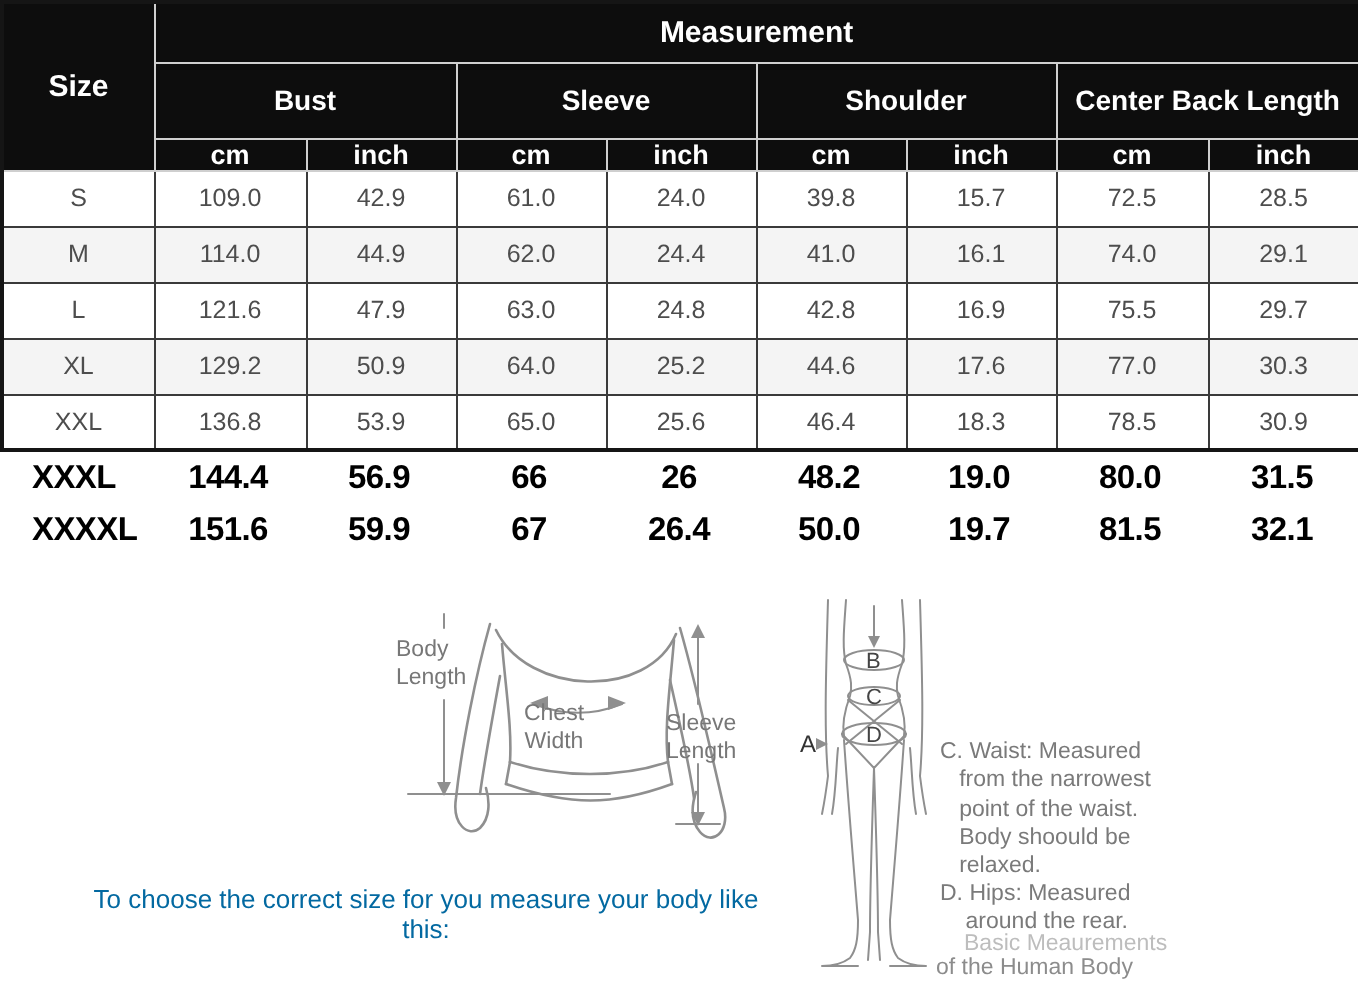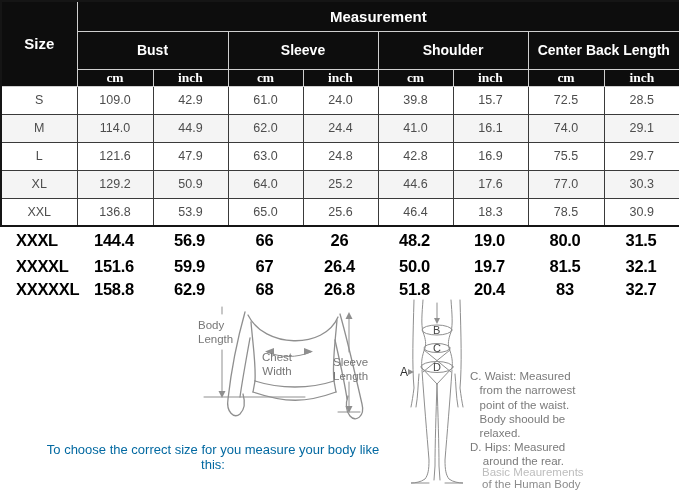--- a/index.html
+++ b/index.html
@@ -13,21 +13,21 @@
     width:679px; border-collapse:collapse; table-layout:fixed;
     border:2px solid #151515;
   }
   table.size-table thead th {
     background:#0d0d0d; color:#ffffff; font-weight:bold;
     border:1px solid #cfcfcf; text-align:center; vertical-align:middle;
   }
   .meas-th { font-size:15px; height:30px; }
   .size-th { font-size:15px;margin-top:32px; }
   .group-th { font-size:14px; height:38px; }
-  .unit-th  { font-size:13.5px; height:14px;font-family:Liberation Serif, serif; }
+  .unit-th  { font-size:13.5px; height:14px; }
   table.size-table tbody td {
     border:1px solid #3a3a3a; text-align:center; vertical-align:middle;
     font-size:12.5px; color:#4d4d4d; height:28px; background:#ffffff;
   }
   table.size-table tbody tr.alt td { background:#f4f4f4; }
   
   table.extra-table {
     width:679px; border-collapse:collapse; table-layout:fixed; border:none;
   }
   table.extra-table td {
@@ -185,31 +185,20 @@
           <td class="size-cell">XXXXL</td>
           <td>151.6</td>
           <td>59.9</td>
           <td>67</td>
           <td>26.4</td>
           <td>50.0</td>
           <td>19.7</td>
           <td>81.5</td>
           <td>32.1</td>
         </tr>
-        <tr>
-          <td class="size-cell">XXXXXL</td>
-          <td>158.8</td>
-          <td>62.9</td>
-          <td>68</td>
-          <td>26.8</td>
-          <td>51.8</td>
-          <td>20.4</td>
-          <td>83</td>
-          <td>32.7</td>
-        </tr>
       </tbody>
   </table>
 
   <svg class="abs" style="left:190px; top:302px;" width="200" height="130" viewBox="0 0 200 130">
     <g>
 
       <path class="stroke" d="M 58,13 C 74,46 134,48 148,15"></path>
 
       <path class="stroke" d="M 55,10 C 48,35 41,70 38,97 C 36,110 44,117 50,112 C 55,107 55,99 53,92"></path>
 
@@ -290,17 +279,17 @@
   </svg>
 
   <div class="abs note" style="left:470px; top:369px;">C. Waist: Measured
    from the narrowest
    point of the waist.
    Body shoould be
    relaxed.</div>
   <div class="abs note" style="left:470px; top:440px;">D. Hips: Measured
     around the rear.</div>
   <div class="abs watermark-light" style="left:482px; top:466px;">Basic Meaurements</div>
-  <div class="abs watermark-dark" style="left:482px; top:478px;">of the Human Body</div>
+  <div class="abs watermark-dark" style="left:468px; top:478px;">of the Human Body</div>
 
   <div class="abs caption" style="left:43px; top:442px;">To choose the correct size for you measure your body like this:</div>
 
 </div>
 
 </body></html>

